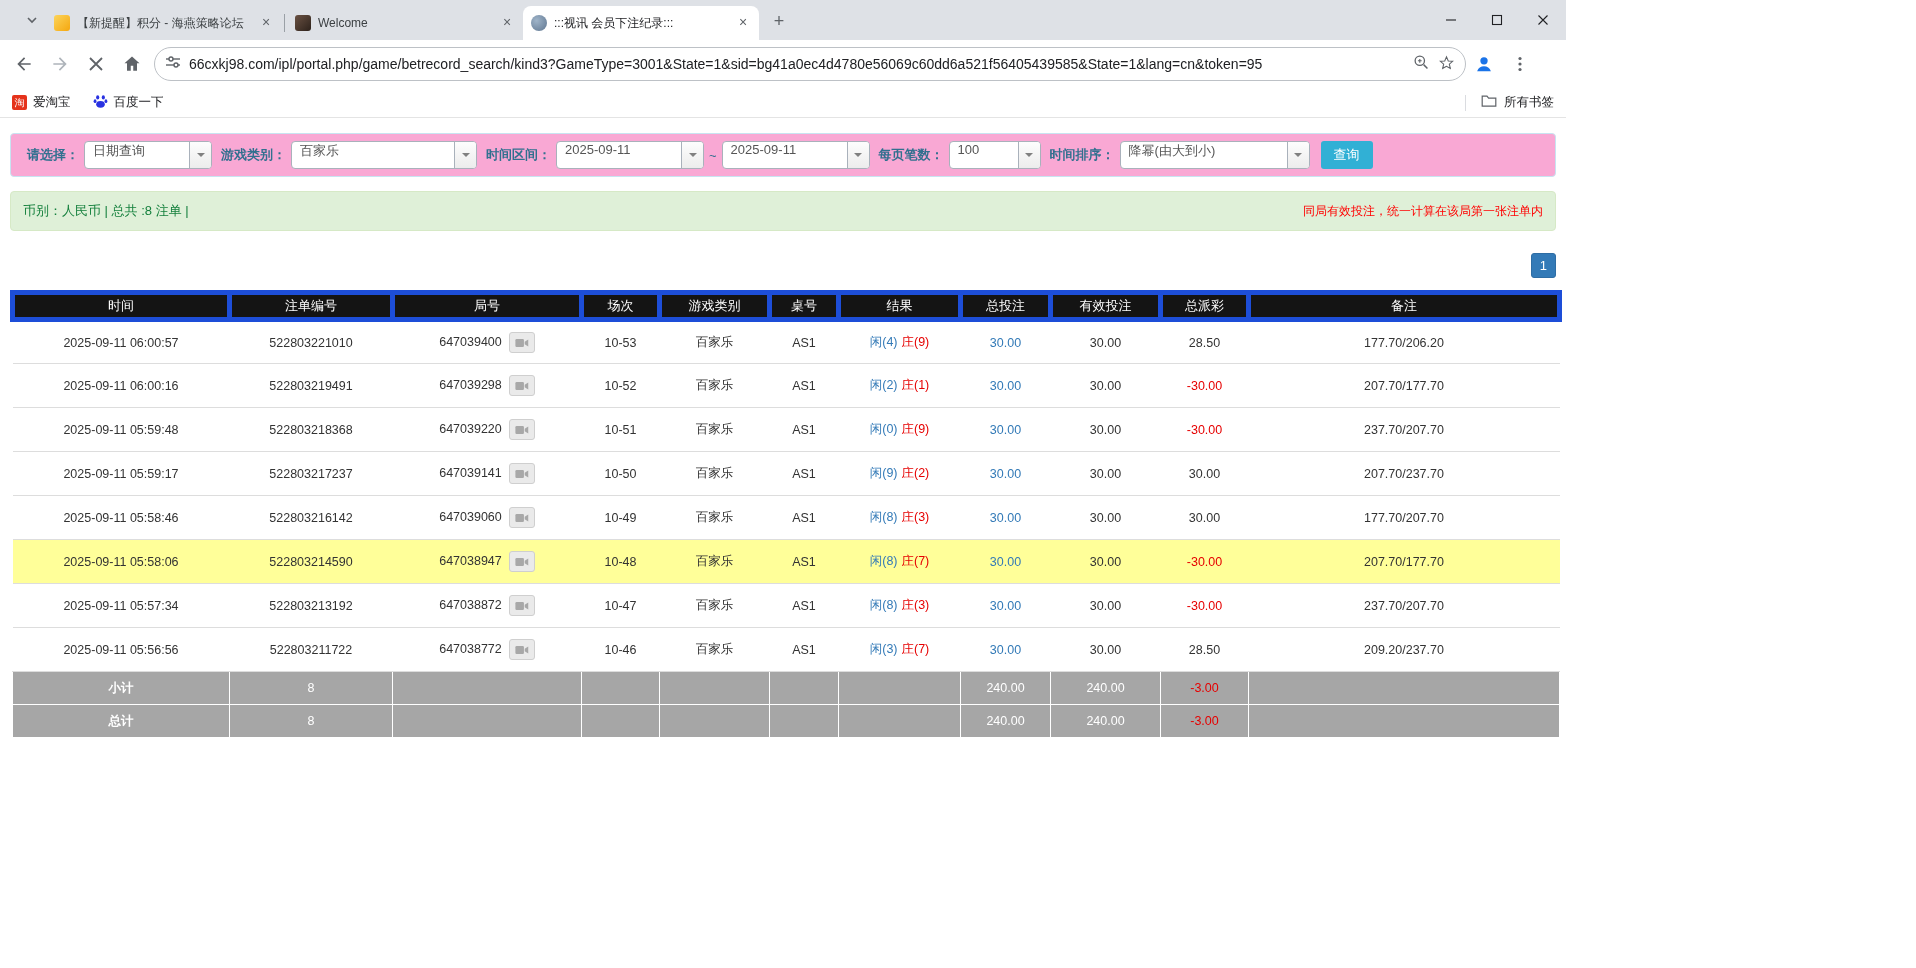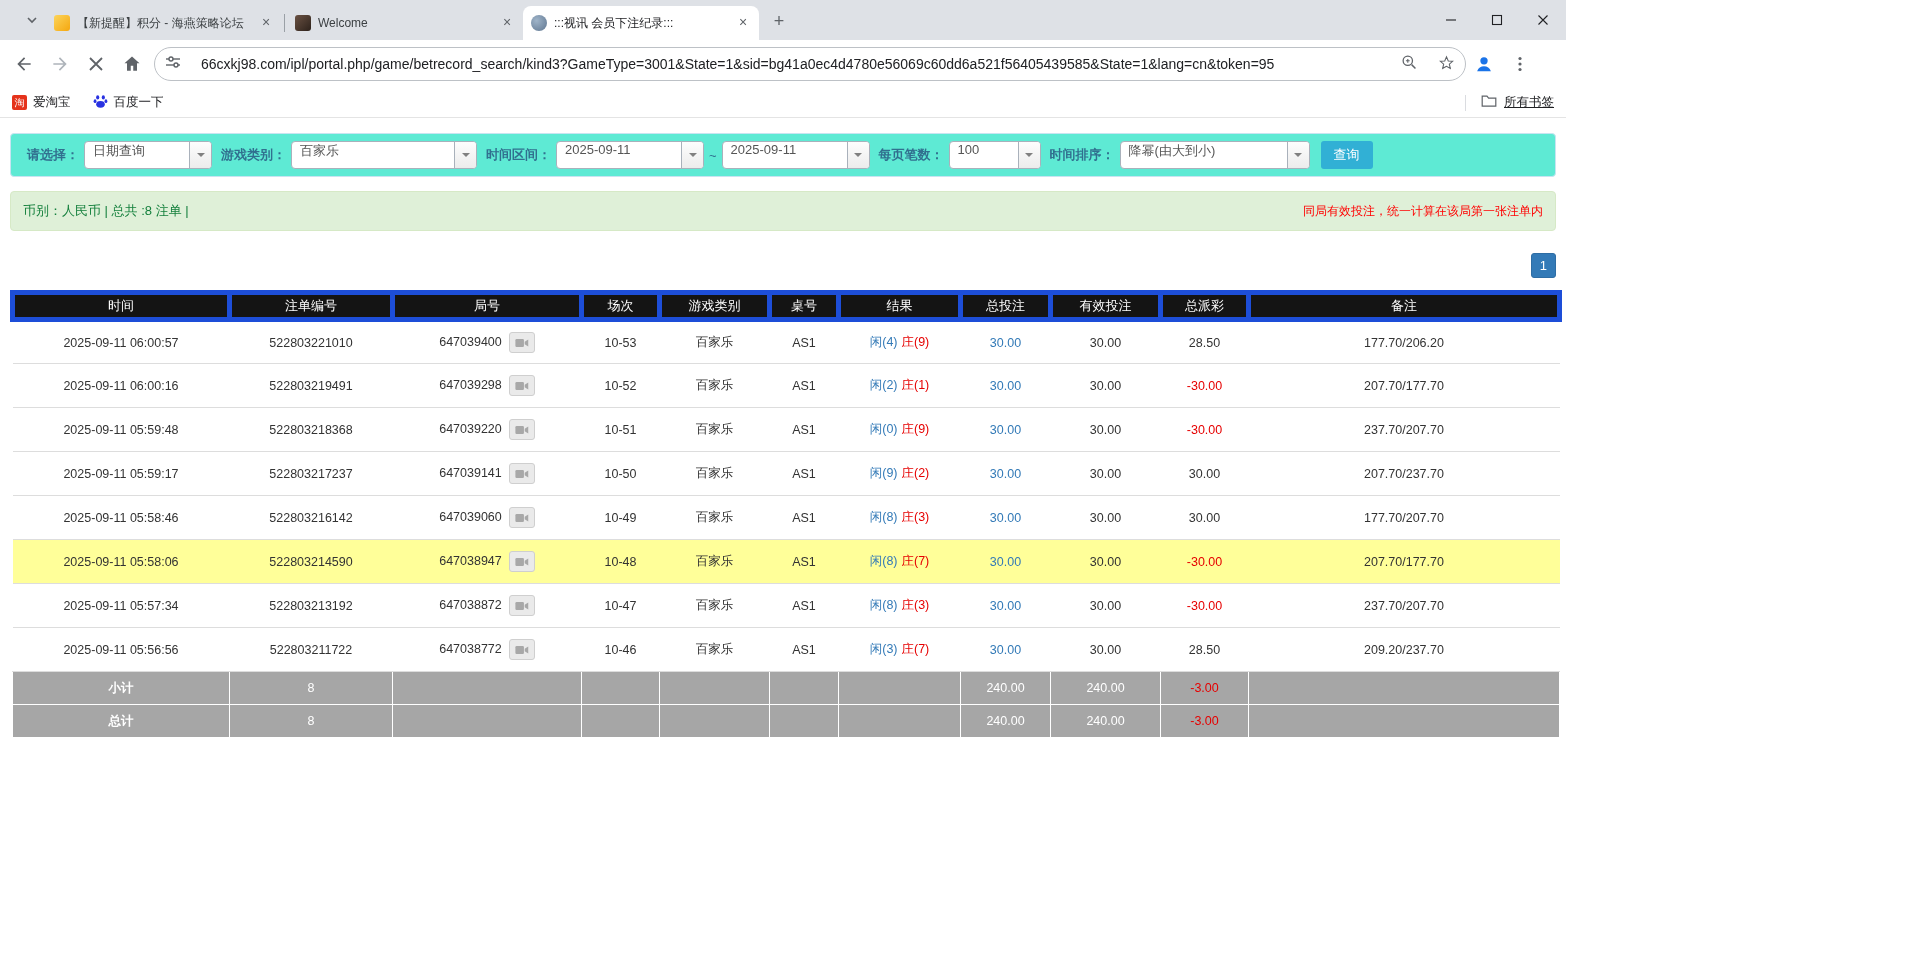--- a/index.html
+++ b/index.html
@@ -19,35 +19,35 @@
   .fav-1 { background:linear-gradient(135deg,#fcd45a,#f5a70f); }
   .fav-2 { background:linear-gradient(135deg,#6a5143,#2d221b); }
   .fav-3 { background:radial-gradient(circle at 35% 35%,#9fb4c9,#5f7690); border-radius:50%; }
   .newtab-btn { width:28px; height:28px; margin:0 0 5px 6px; display:flex; align-items:center; justify-content:center; font-size:18px; color:#5f6368; }
   .win-controls { position:absolute; right:0; top:0; height:40px; display:flex; }
   .win-btn { width:46px; height:40px; display:flex; align-items:center; justify-content:center; }
 
   
   .navbar { height:48px; background:#fff; display:flex; align-items:center; padding:0 6px; }
   .nav-icon { width:36px; height:36px; border-radius:50%; display:flex; align-items:center; justify-content:center; flex:none; }
-  .omnibox { width:1312px; height:34px; background:#fff; border:1px solid #bdc1c6; border-radius:17px; display:flex; align-items:center; padding:0 10px; gap:20px; margin-left:4px; flex:none; }
+  .omnibox { width:1312px; height:34px; background:#fff; border:1px solid #bdc1c6; border-radius:17px; display:flex; align-items:center; padding:0 10px; gap:8px; margin-left:4px; flex:none; }
   .url-text { flex:1; font-size:14px; color:#202124; white-space:nowrap; overflow:hidden; }
 
   
   .bookmarks { height:30px; background:#fff; border-bottom:1px solid #e4e4e4; display:flex; align-items:center; padding:0 12px; }
   .bm-item { display:flex; align-items:center; gap:6px; font-size:12.5px; color:#202124; margin-right:22px; }
   .bm-ico-taobao { width:15px; height:15px; background:#e5331c; border-radius:2px; color:#fff; font-size:10px; line-height:15px; text-align:center; flex:none; }
-  .bm-right { margin-left:auto; display:flex; align-items:center; gap:7px; font-size:12.5px; color:#202124;text-decoration:underline; }
+  .bm-right { margin-left:auto; display:flex; align-items:center; gap:7px; font-size:12.5px; color:#202124; }
   .bm-sep { width:1px; height:16px; background:#dadce0; margin-right:8px; }
 
   
   .content { padding:0 10px; }
   .page-title { font-size:17px; font-weight:bold; color:#2b2b2b; margin:24px 0 0 0; }
 
-  .filter-bar { margin-top:15px; height:44px; background:#5eead4; border:1px solid #c8e4f1; border-radius:4px; display:flex; align-items:center; padding:0 12px; gap:5px; }
+  .filter-bar { margin-top:15px; height:44px; background:#f9a8d4; border:1px solid #c8e4f1; border-radius:4px; display:flex; align-items:center; padding:0 12px; gap:5px; }
   .f-label { font-size:13px; font-weight:bold; color:#31708f; white-space:nowrap; margin-left:4px; }
   .sel { height:28px; background:#fff; border:1px solid #a9b1bb; border-radius:4px; display:flex; align-items:flex-start; overflow:hidden; flex:none; }
   .sel-text { padding:0 8px; font-size:13px; color:#555; flex:1; white-space:nowrap; }
   .sel-arrow { width:22px; align-self:stretch; border-left:1px solid #a9b1bb; background:linear-gradient(#fdfdfd,#ececec); display:flex; align-items:center; justify-content:center; }
   .sel-arrow i { width:0; height:0; border:4px solid transparent; border-top-color:#808080; margin-top:4px; }
   .sel-mode { width:128px; } .sel-game { width:186px; } .sel-date { width:148px; } .sel-per { width:92px; } .sel-sort { width:190px; }
   .tilde { font-size:13px; color:#31708f; }
   .search-btn { height:28px; padding:0 13px; background:#31b0d5; color:#fff; border:none; border-radius:3px; font-size:13px; margin-left:6px; cursor:pointer; }
 
   .summary-bar { margin-top:14px; height:40px; background:#dff0d8; border:1px solid #d6e9c6; border-radius:4px; display:flex; align-items:center; justify-content:space-between; padding:0 12px; }

